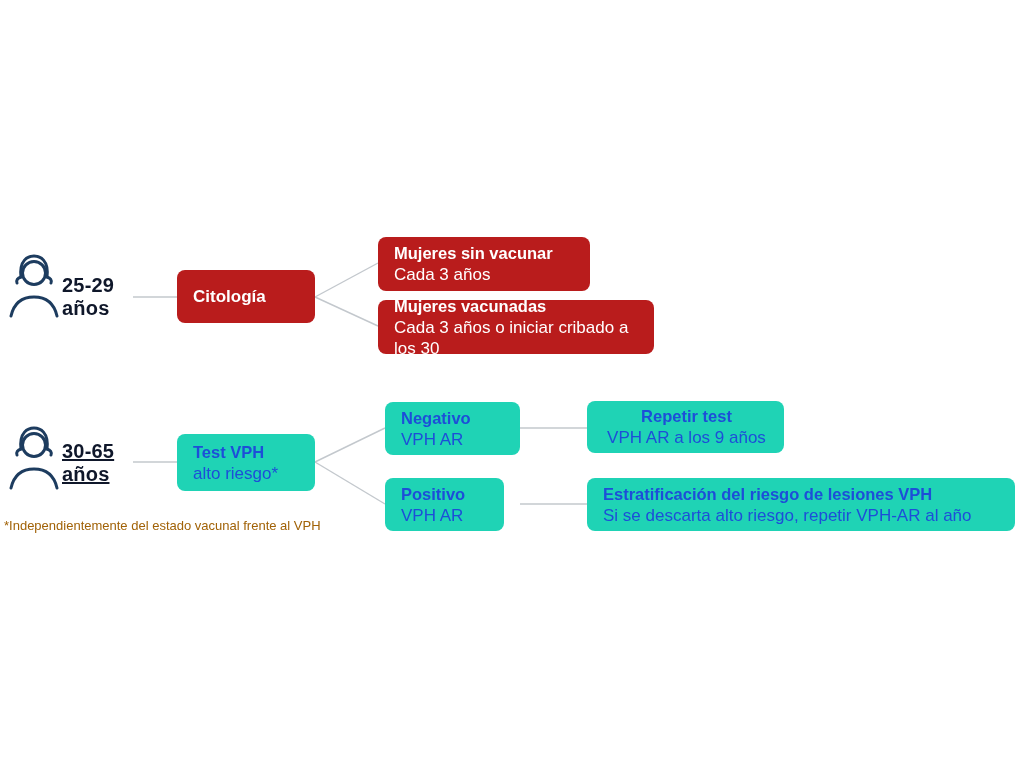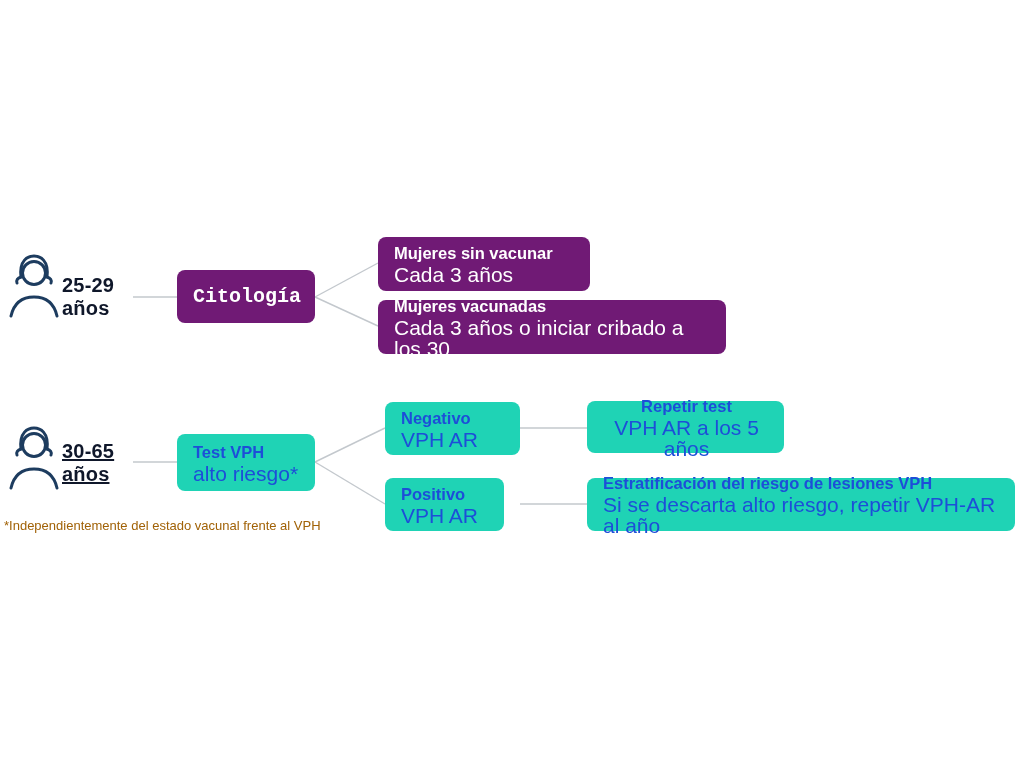--- a/index.html
+++ b/index.html
@@ -15,29 +15,29 @@
   .person-2 { left: 8px;  top: 424px; }
 
   .age-label { position: absolute; left: 62px; color: #0f172a; font-weight: bold;
                font-size: 20px; line-height: 23px; letter-spacing: 0.2px; }
   .age-1 { top: 274px; }
   .age-2 { top: 440px; text-decoration: underline; }
 
   .box { position: absolute; border-radius: 8px; display: flex; flex-direction: column;
          justify-content: center; padding: 6px 14px 6px 16px; }
   .box .t  { font-weight: bold; font-size: 16.5px; line-height: 21px; }
-  .box .s  { font-weight: normal; font-size: 21px; line-height: 21px; }
+  .box .s  { font-weight: normal; font-size: 17px; line-height: 21px; }
 
-  .dark  { background: #701a75; color: #ffffff; }
+  .dark  { background: #b91c1c; color: #ffffff; }
   .light { background: #1fd3b5; color: #1d4ed8; }
 
   .box-citologia   { left: 177px; top: 270px; width: 138px; height: 53px; }
-  .box-citologia .t { font-size: 20px; font-family: Liberation Mono, monospace; }
+  .box-citologia .t { font-size: 17px; }
   .box-sin-vacunar { left: 378px; top: 237px; width: 212px; height: 54px; }
-  .box-vacunadas   { left: 378px; top: 300px; width: 348px; height: 54px; }
+  .box-vacunadas   { left: 378px; top: 300px; width: 276px; height: 54px; }
 
   .box-testvph     { left: 177px; top: 434px; width: 138px; height: 57px; }
   .box-negativo    { left: 385px; top: 402px; width: 135px; height: 53px; }
   .box-positivo    { left: 385px; top: 478px; width: 119px; height: 53px; }
   .box-repetir     { left: 587px; top: 401px; width: 197px; height: 52px; text-align: center; }
   .box-estrat      { left: 587px; top: 478px; width: 428px; height: 53px; }
 
   .footnote { position: absolute; left: 4px; top: 518px; font-size: 13px;
               color: #a16207; }
 </style>
@@ -115,21 +115,21 @@
     <div class="s">VPH AR</div>
   </div>
 
   <div class="box light box-positivo">
     <div class="t">Positivo</div>
     <div class="s">VPH AR</div>
   </div>
 
   <div class="box light box-repetir">
     <div class="t">Repetir test</div>
-    <div class="s">VPH AR a los 5 años</div>
+    <div class="s">VPH AR a los 9 años</div>
   </div>
 
   <div class="box light box-estrat">
     <div class="t">Estratificación del riesgo de lesiones VPH</div>
     <div class="s">Si se descarta alto riesgo, repetir VPH-AR al año</div>
   </div>
 
   <div class="footnote">*Independientemente del estado vacunal frente al VPH</div>
 
 </div>

